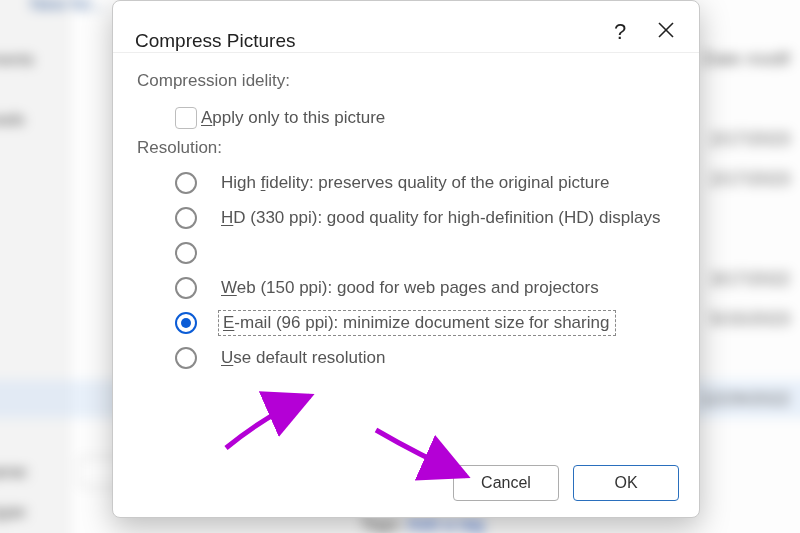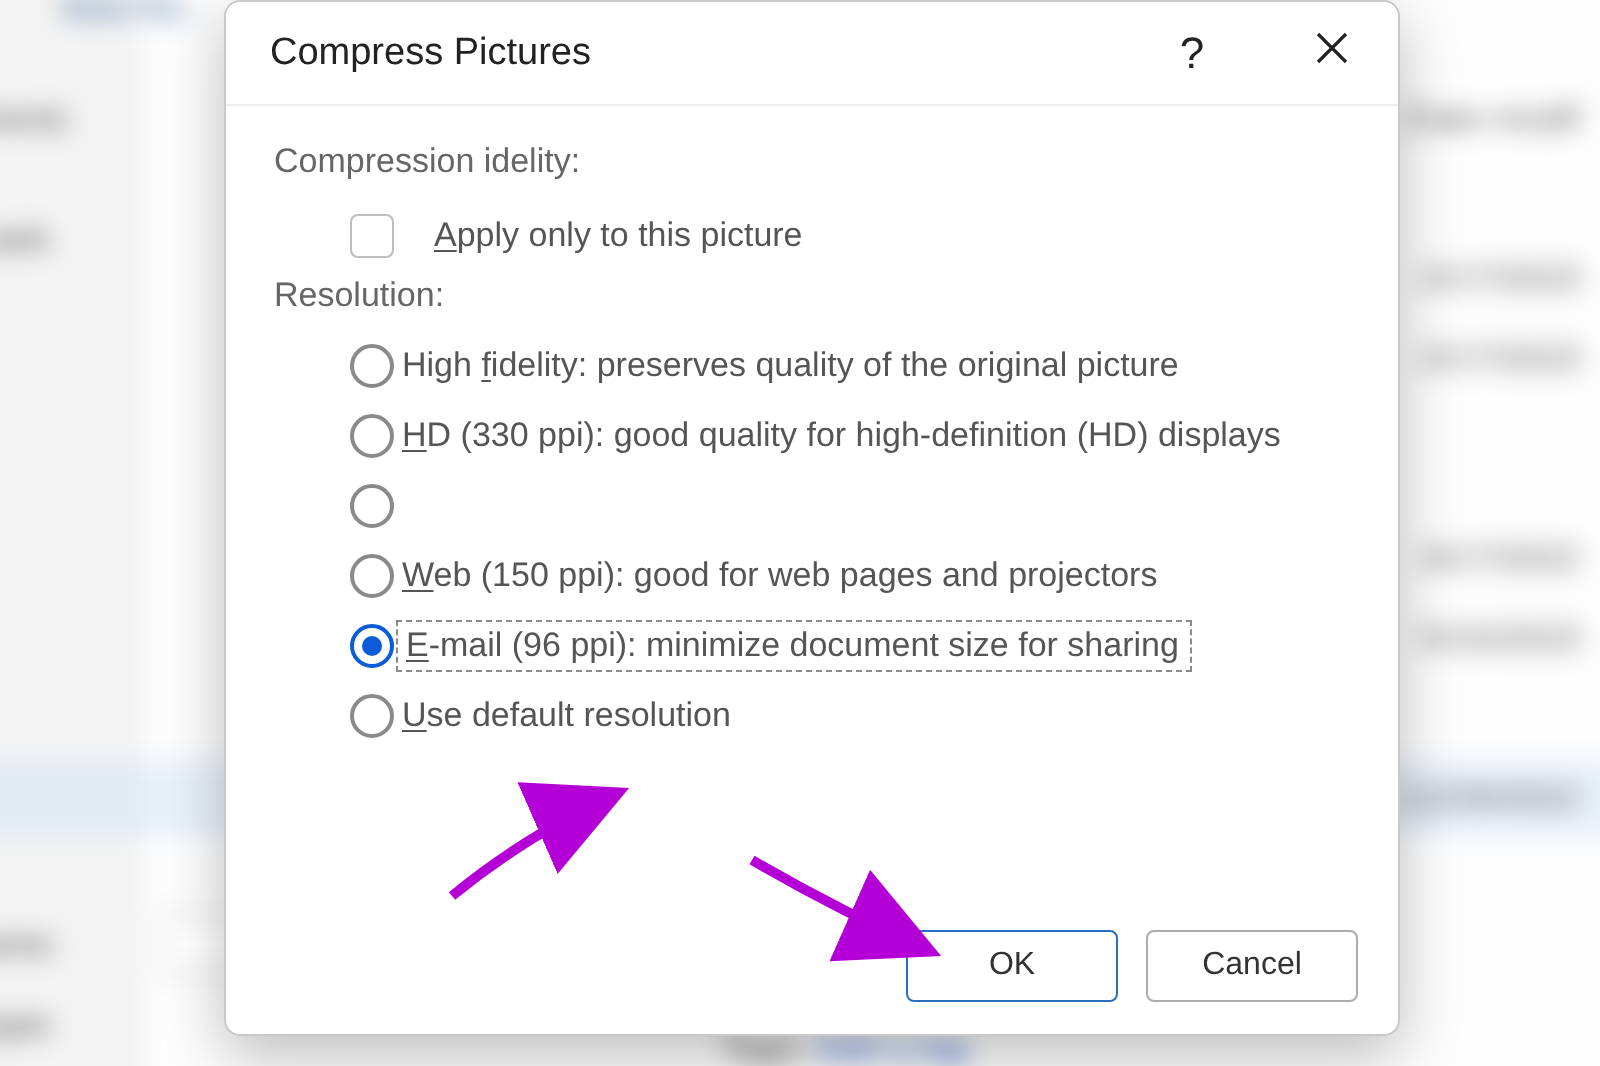--- a/index.html
+++ b/index.html
@@ -95,24 +95,23 @@
     border: 1px solid #c9c9c9;
     border-radius: 8px;
     box-shadow: 0 10px 30px rgba(0,0,0,0.25);
     z-index: 10;
     display: flex;
     flex-direction: column;
   }
   .titlebar {
     height: 52px;
     display: flex;
-    align-items: center;
+    align-items: flex-end;
     padding: 0 10px 0 22px;
     border-bottom: 1px solid #eee;
-    gap: 24px;
   }
   .titlebar .title {
     font-size: 19px;
     color: #222;
     flex: 1;
   }
   .titlebar .tb-btn {
     width: 46px;
     height: 40px;
     display: flex;
@@ -131,21 +130,21 @@
     color: #555;
   }
   .section-label {
     font-size: 17px;
     margin-bottom: 10px;
     color: #666;
   }
   .opt-row {
     display: flex;
     align-items: center;
-    gap: 20px;
+    gap: 4px;
     padding: 4px 0 4px 38px;
     margin-bottom: 3px;
     font-size: 17px;
     line-height: 1.5;
   }
   .opt-row .u { text-decoration: underline; text-underline-offset: 2px; }
   .chk {
     width: 22px; height: 22px;
     border: 1.5px solid #8a8a8a;
     border-radius: 4px;
@@ -159,21 +158,21 @@
     border-color: #0b5cd6;
   }
   .chk.checked svg { width: 14px; height: 14px; }
   .chk.disabled-look {
     border-color: #bdbdbd;
   }
 
   .radio-row {
     display: flex;
     align-items: center;
-    gap: 4px;
+    gap: 24px;
     padding: 4px 0 4px 38px;
     margin-bottom: 5px;
     font-size: 17px;
     color: #555;
   }
   .radio {
     width: 22px; height: 22px;
     border: 2px solid #8a8a8a;
     border-radius: 50%;
     background: #fff;
@@ -305,22 +304,22 @@
       <span class="radio-label focused"><span class="u">E</span>-mail (96 ppi): minimize document size for sharing</span>
     </div>
 
     <div class="radio-row">
       <span class="radio"></span>
       <span class="radio-label"><span class="u">U</span>se default resolution</span>
     </div>
   </div>
 
   <div class="btn-row">
+    <div class="btn">Cancel</div>
     <div class="btn primary">OK</div>
-    <div class="btn">Cancel</div>
   </div>
 </div>
 
 <div class="arrow" style="left:218px; top:390px;">
   <svg width="120" height="70">
     <defs>
       <marker id="ah1" markerWidth="12" markerHeight="12" refX="9" refY="5" orient="auto">
         <path d="M0,0 L10,5 L0,10 Z" fill="#b400d6"></path>
       </marker>
     </defs>

